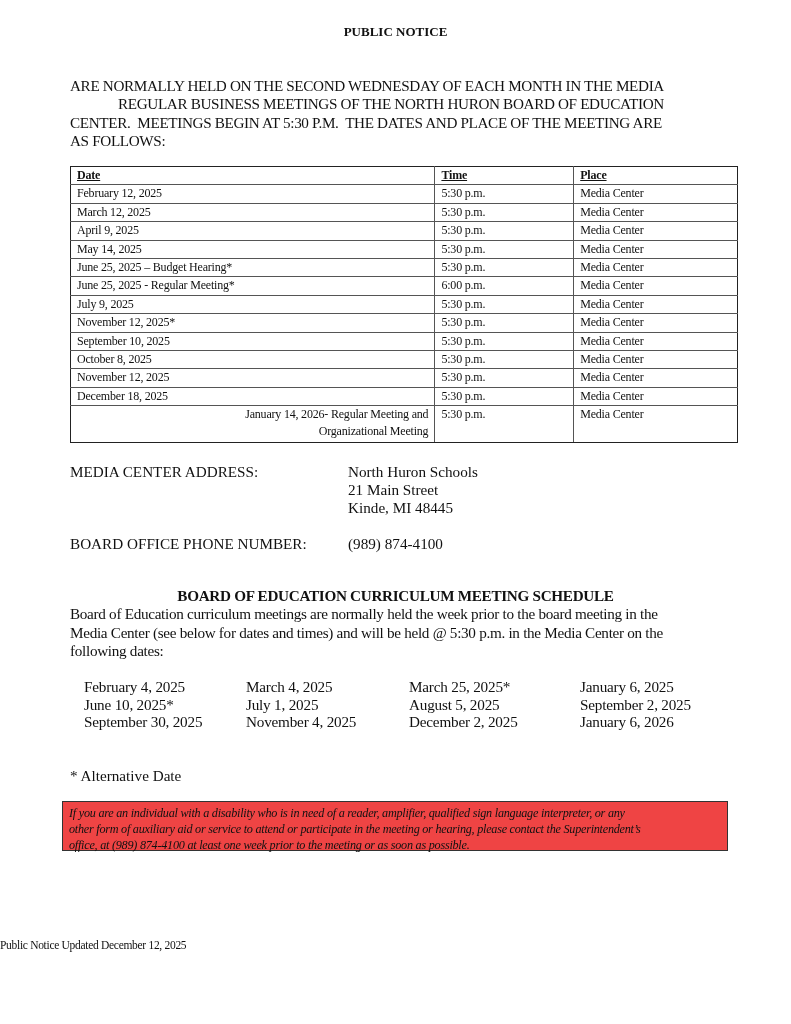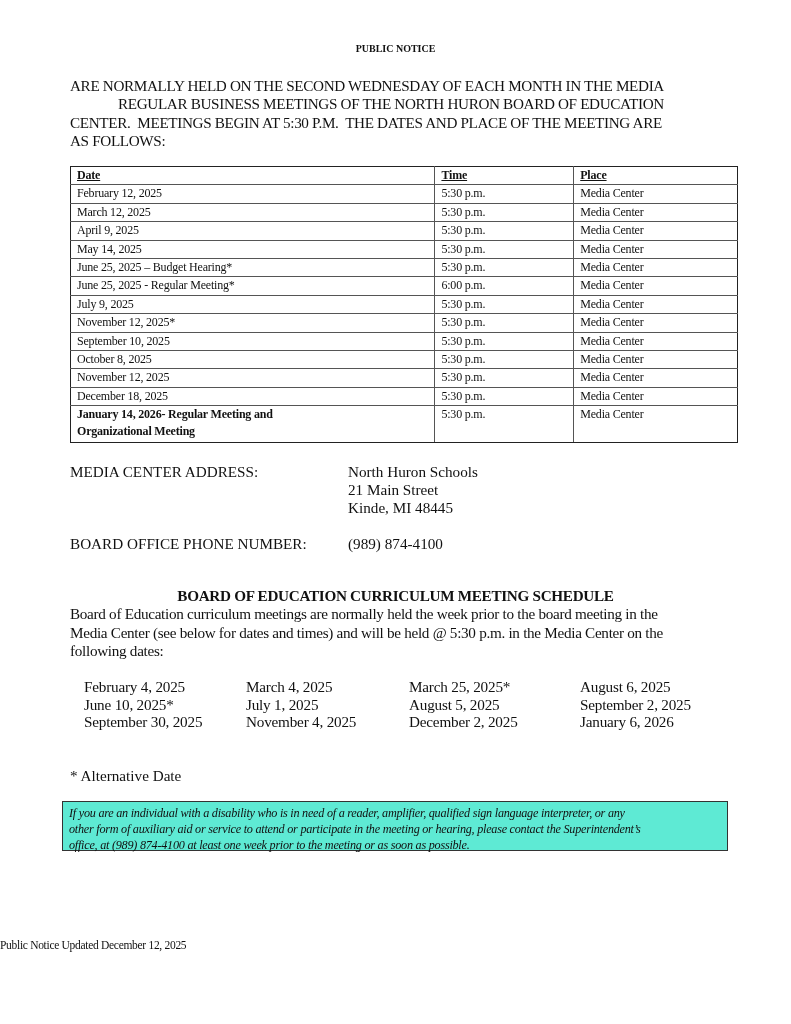--- a/index.html
+++ b/index.html
@@ -3,41 +3,41 @@
 <meta charset="utf-8">
 <style>
   html, body { margin: 0; padding: 0; background: #ffffff; }
   body {
     width: 791px; height: 1024px; position: relative; overflow: hidden;
     font-family: "Liberation Serif", "DejaVu Serif", serif;
     color: #111; font-size: 15.2px; line-height: 18px;
   }
   .abs { position: absolute; }
   .title {
-    left: 0; width: 791px; top: 40px; text-align: center;
-    font-weight: bold; font-size: 10px;
+    left: 0; width: 791px; top: 23px; text-align: center;
+    font-weight: bold; font-size: 13px;
   }
   .intro {
     left: 70px; width: 680px; top: 77px; font-size: 15.2px; line-height: 18.3px;
     letter-spacing: -0.35px;
   }
   .intro .indent { display: inline-block; width: 48px; }
   table.meetings {
     position: absolute; left: 70px; top: 166px; width: 668px;
     border-collapse: collapse; font-size: 12px;
   }
   table.meetings td {
     border: 1px solid #555; padding: 0 6px; height: 17.4px; line-height: 17px;
     vertical-align: top; letter-spacing: -0.2px;
   }
   table.meetings tr.head td { border-top: 1.5px solid #222; font-weight: bold; text-decoration: underline; }
   table.meetings td:first-child { border-left: 1.5px solid #222; }
   table.meetings td:last-child { border-right: 1.5px solid #222; }
   table.meetings tr:last-child td { border-bottom: 1.5px solid #222; }
-  table.meetings tr.last td.bold { font-weight: bold; }
+  table.meetings tr.last td.bold { font-weight: normal; text-align: right; }
   table.meetings col.c1 { width: 365px; }
   table.meetings col.c2 { width: 139px; }
   table.meetings col.c3 { width: 164px; }
   .label { left: 70px; }
   .value { left: 348px; }
   .section-title {
     left: 0; width: 791px; top: 587px; text-align: center; font-weight: bold; font-size: 15.2px;
     letter-spacing: -0.3px;
   }
   .curr-text {
@@ -48,21 +48,21 @@
   }
   .dates-grid .row { display: flex; height: 17.5px; line-height: 17.5px; }
   .dates-grid .cell { letter-spacing: -0.2px; }
   .dates-grid .cell:nth-child(1) { width: 162px; }
   .dates-grid .cell:nth-child(2) { width: 163px; }
   .dates-grid .cell:nth-child(3) { width: 171px; }
   .dates-grid .cell:nth-child(4) { width: 144px; }
   .footnote { left: 70px; top: 767px; }
   .disclaimer {
     left: 62px; top: 801px; width: 652px; height: 38px;
-    border: 1.5px solid #333; background: #5eead4;
+    border: 1.5px solid #333; background: #ef4444;
     padding: 3px 6px 7px 6px; font-style: italic; font-size: 12.2px; line-height: 16px;
     letter-spacing: -0.25px;
   }
   .updated {
     left: 0; width: 791px; top: 936px; text-align: left; font-size: 11.5px;
     letter-spacing: -0.3px;
   }
 </style>
 </head>
 <body>
@@ -174,21 +174,21 @@
   <div>Board of Education curriculum meetings are normally held the week prior to the board meeting in the</div>
   <div>Media Center (see below for dates and times) and will be held @ 5:30 p.m. in the Media Center on the</div>
   <div>following dates:</div>
 </div>
 
 <div class="abs dates-grid">
   <div class="row">
     <span class="cell">February 4, 2025</span>
     <span class="cell">March 4, 2025</span>
     <span class="cell">March 25, 2025*</span>
-    <span class="cell">August 6, 2025</span>
+    <span class="cell">January 6, 2025</span>
   </div>
   <div class="row">
     <span class="cell">June 10, 2025*</span>
     <span class="cell">July 1, 2025</span>
     <span class="cell">August 5, 2025</span>
     <span class="cell">September 2, 2025</span>
   </div>
   <div class="row">
     <span class="cell">September 30, 2025</span>
     <span class="cell">November 4, 2025</span>

